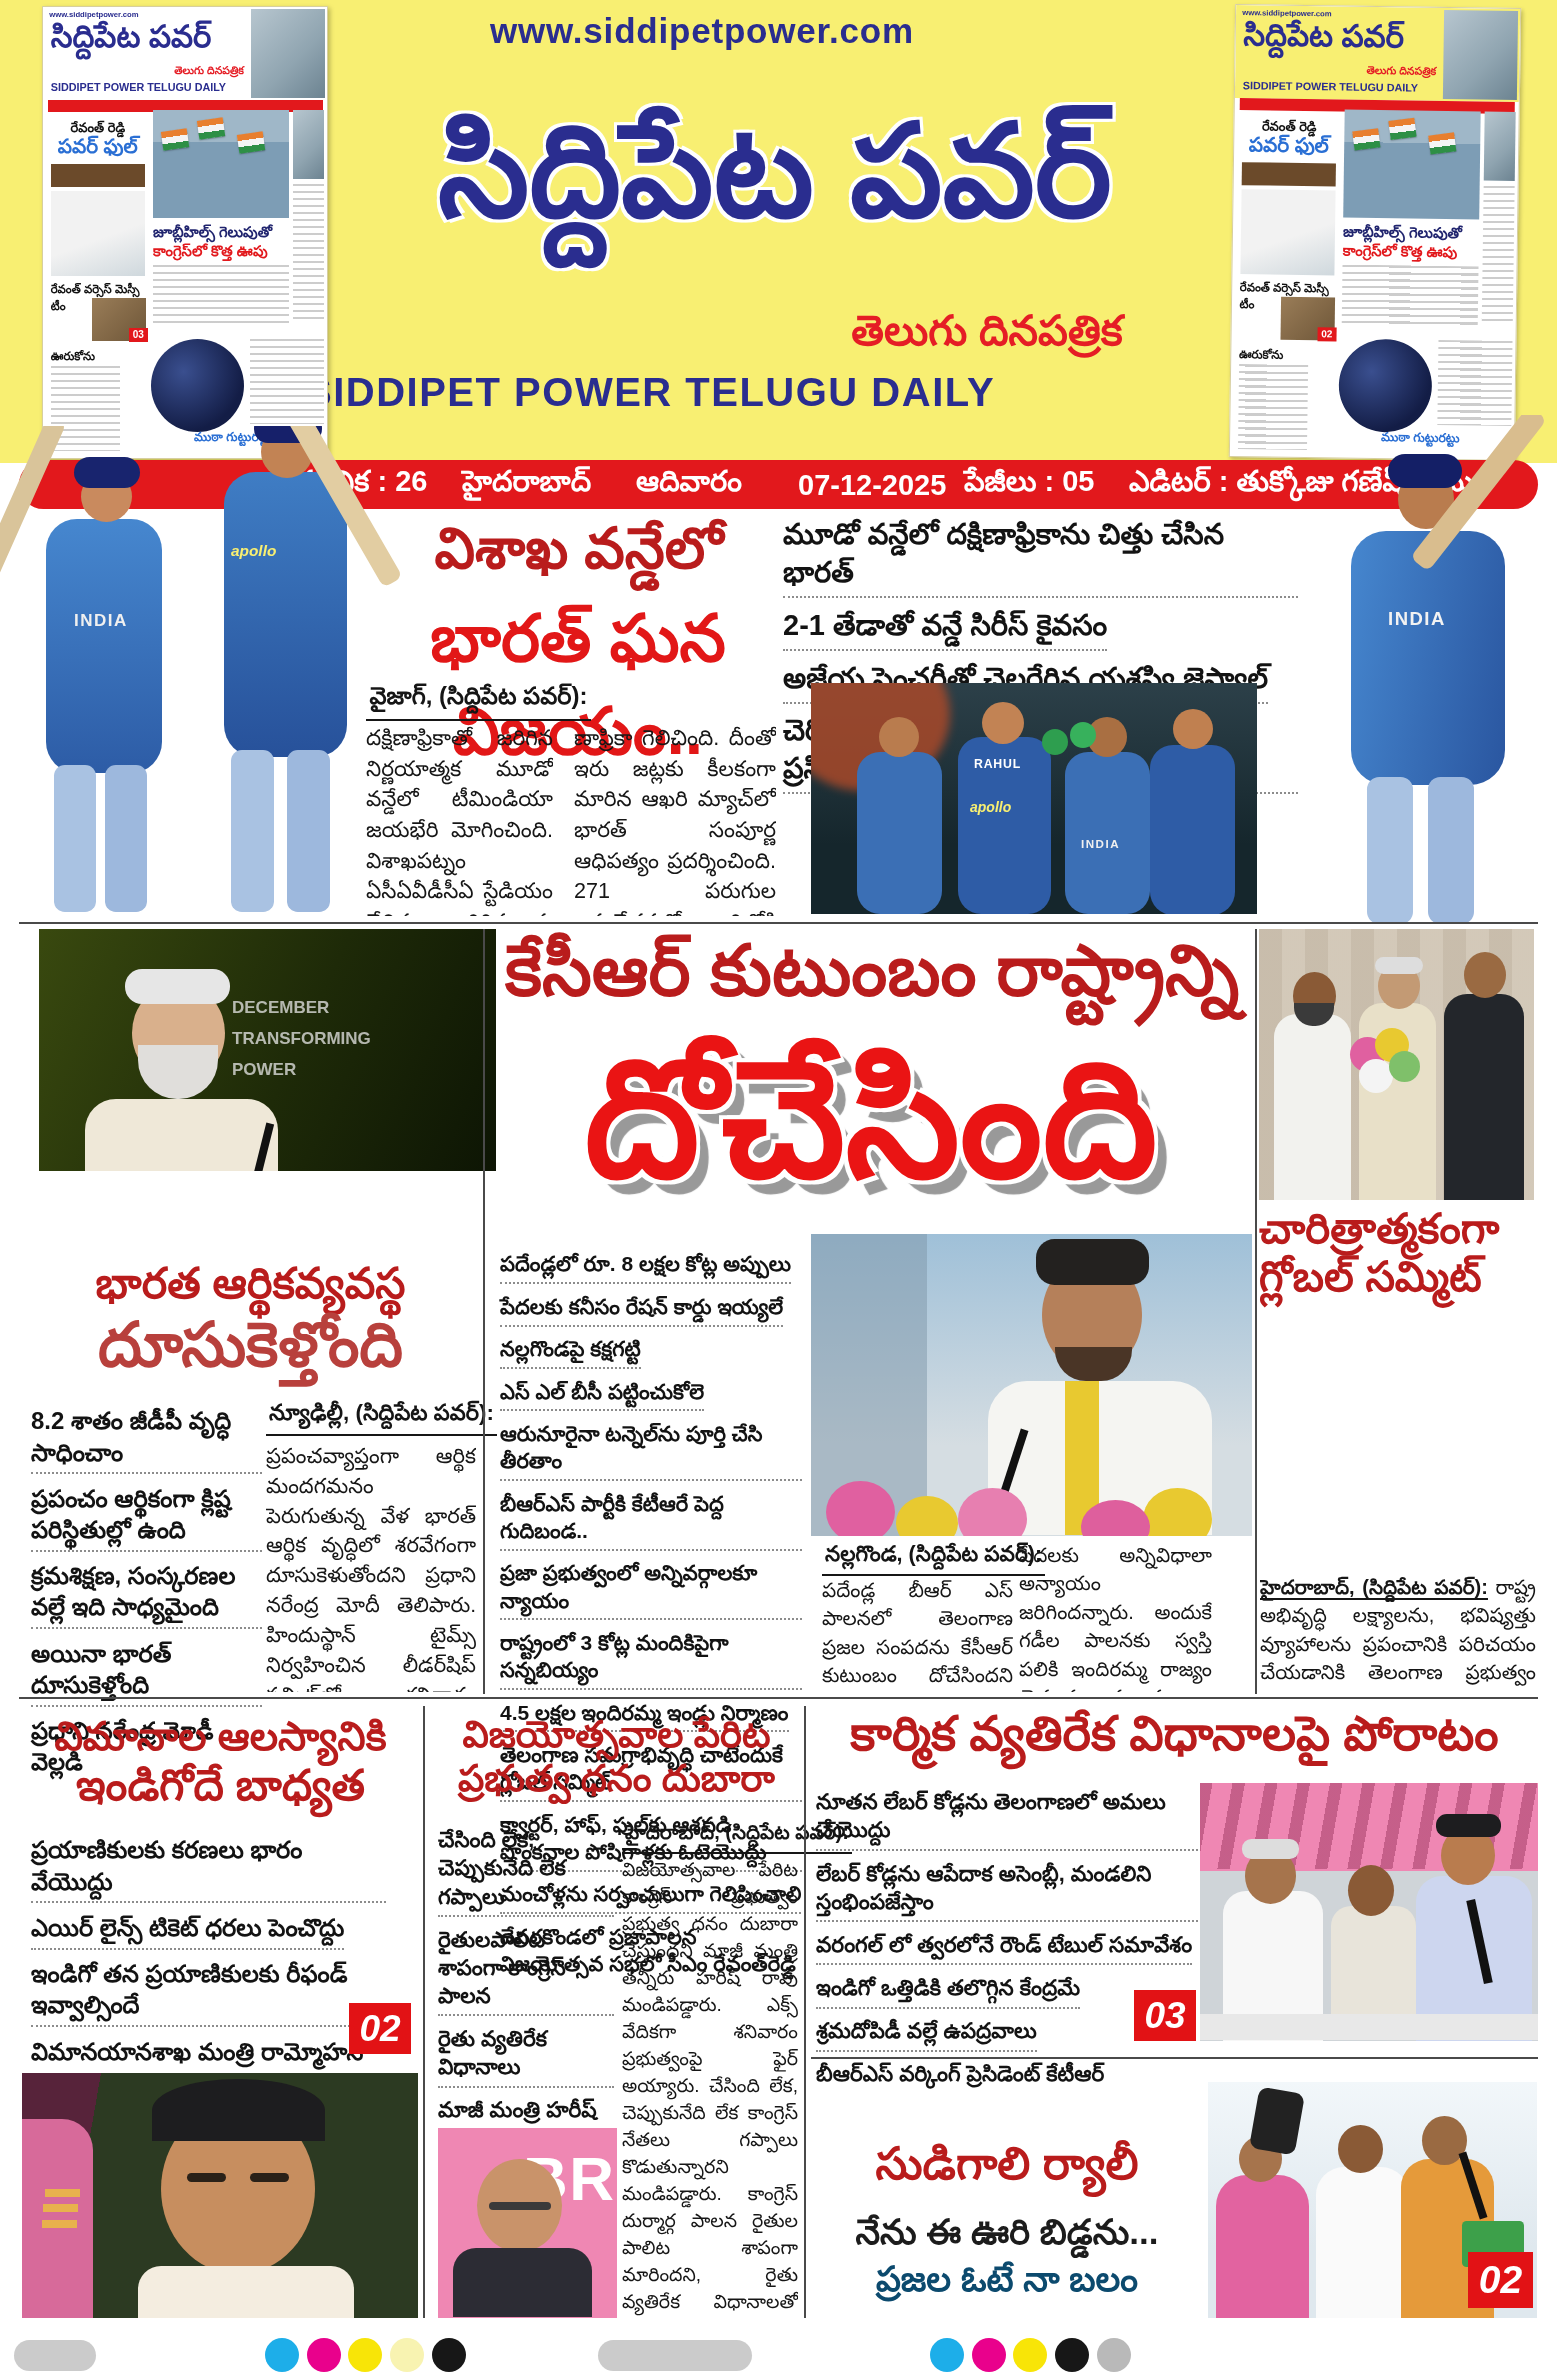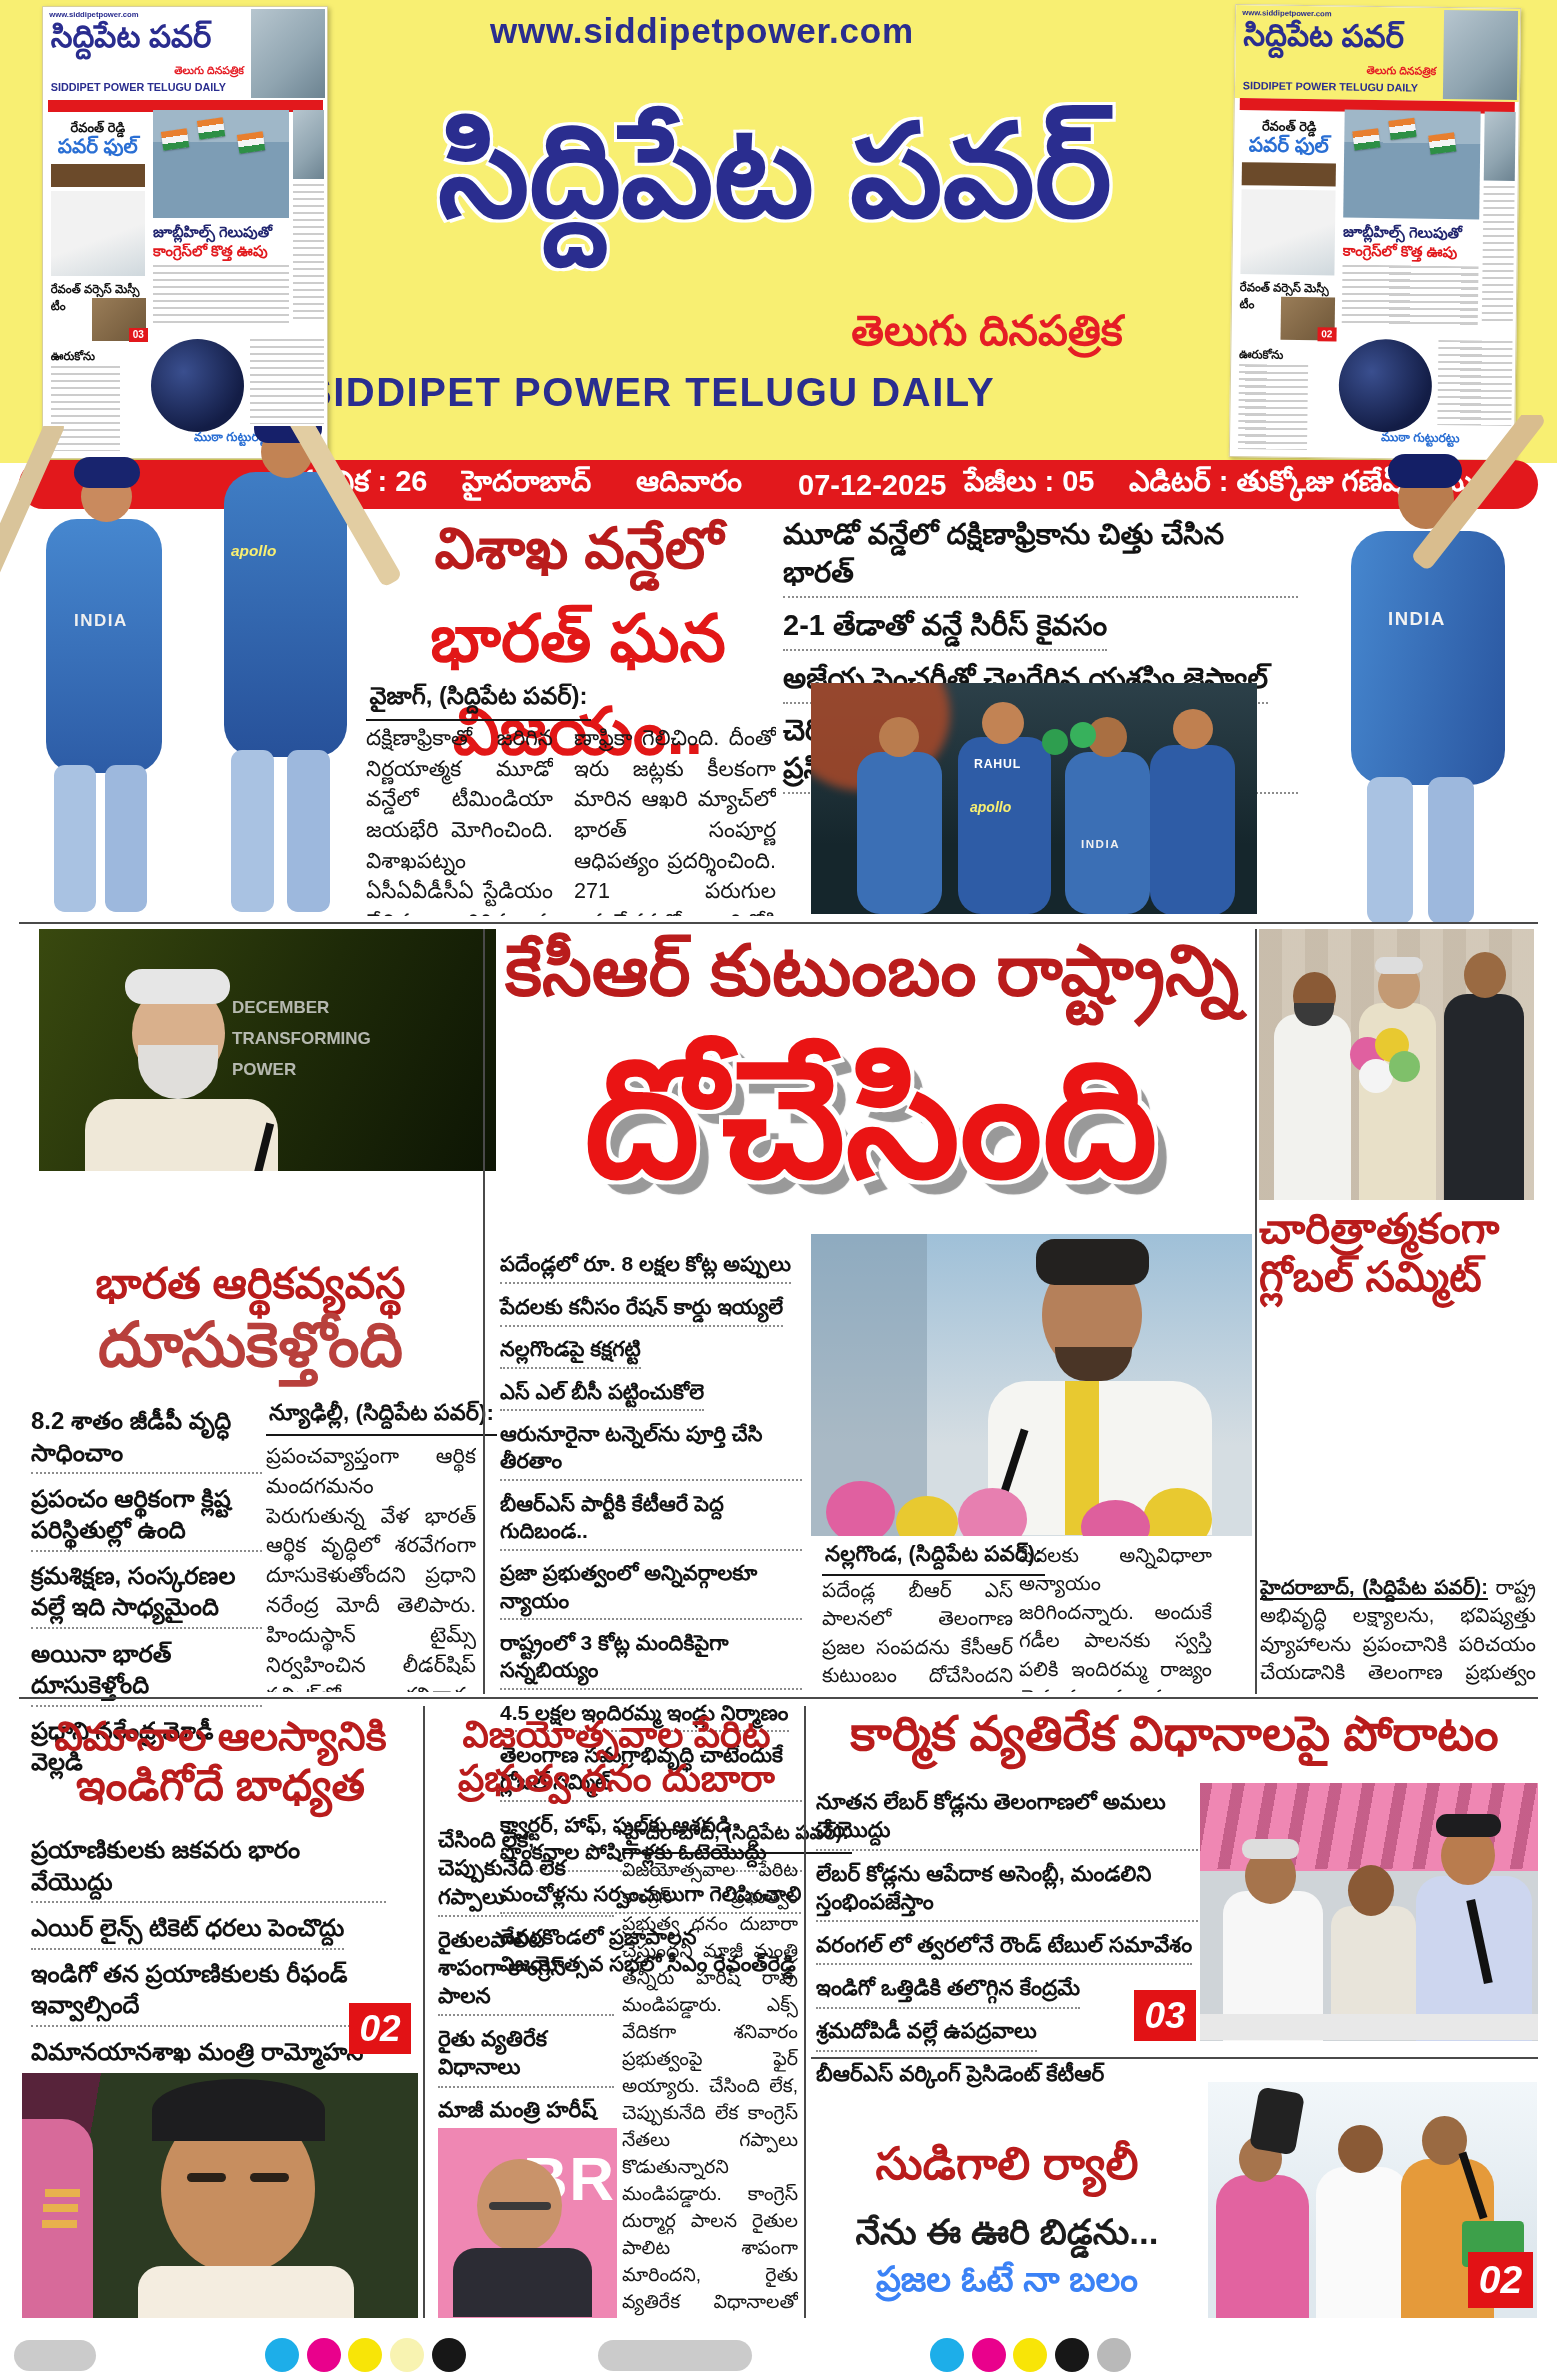--- a/index.html
+++ b/index.html
@@ -293,21 +293,21 @@
     <span style="font-weight:700;border-bottom:2.3px solid #161616;">హైదరాబాద్, (సిద్దిపేట పవర్):</span>
     <span>రాష్ట్ర అభివృద్ధి లక్ష్యాలను, భవిష్యత్తు వ్యూహాలను ప్రపంచానికి పరిచయం చేయడానికి తెలంగాణ ప్రభుత్వం ప్రతిష్ఠాత్మకంగా నిర్వహిస్తున్న ‘తెలంగాణ రైజింగ్ గ్లోబల్ సమిట్’ ఏర్పాట్లపై ఉప ముఖ్యమంత్రి భట్టి విక్రమార్క</span>
     
   </div>
 
   <div class="abs hl" style="left:19px;top:1697px;width:1519px;"></div>
 
   <div class="abs tk" style="left:23px;top:1714px;width:395px;font-size:40px;">విమానాల ఆలస్యానికి</div>
   <div class="abs tk" style="left:23px;top:1761px;width:395px;font-size:43px;">ఇండిగోదే బాధ్యత</div>
   <div class="abs pts" style="left:31px;top:1829px;width:355px;font-size:24px;">
-    <div class="p">ప్రయాణికులకు జకవరు భారం వేయొద్దు</div>
+    <div class="p">ప్రయాణికులకు కరణలు భారం వేయొద్దు</div>
     <div class="p">ఎయిర్ లైన్స్ టికెట్ ధరలు పెంచొద్దు</div>
     <div class="p">ఇండిగో తన ప్రయాణికులకు రీఫండ్ ఇవ్వాల్సిందే</div>
     <div class="p nd">విమానయానశాఖ మంత్రి రామ్మోహన్ నాయుడు</div>
   </div>
   <div class="abs badge" style="left:349px;top:2003px;width:62px;height:51px;font-size:37px;">02</div>
   <div class="ph" style="left:21.6px;top:2073px;width:396px;height:245px;background:linear-gradient(100deg,#57233a 0 18%,#2c3a22 18% 100%);">
     <div class="b" style="left:0px;top:46px;width:71px;height:199px;background:#d76a9a;border-radius:0 31px 0 0;"></div>
     <div class="b" style="left:23px;top:116px;width:35px;height:7.7px;background:#e8b14d;"></div>
     <div class="b" style="left:21.6px;top:131px;width:35px;height:7.7px;background:#e8b14d;"></div>
     <div class="b" style="left:20px;top:147px;width:35px;height:7.7px;background:#e8b14d;"></div>
@@ -365,21 +365,21 @@
     <div class="b rb" style="left:241px;top:43px;width:54px;height:59px;background:#b97c4e;"></div>
     <div class="b" style="left:236px;top:31px;width:65px;height:23px;background:#1d1d1f;border-radius:10.8px;"></div>
     <div class="b" style="left:275px;top:116px;width:9.3px;height:85px;background:#111;transform:rotate(-12deg);"></div>
     <div class="b" style="left:0px;top:231px;width:338px;height:26px;background:#e8e8e8;"></div>
   </div>
 
   <div class="abs hl" style="left:811px;top:2057px;width:727px;"></div>
 
   <div class="abs tk" style="left:814px;top:2138px;width:386px;font-size:45px;">సుడిగాలి ర్యాలీ</div>
   <div class="abs tk" style="left:822px;top:2212px;width:370px;font-size:35px;font-weight:700;color:#1c1c1c;">నేను ఈ ఊరి బిడ్డను...</div>
-  <div class="abs tk" style="left:822px;top:2259px;width:370px;font-size:35px;font-weight:700;color:#3b82f6;">ప్రజల ఓటే నా బలం</div>
+  <div class="abs tk" style="left:822px;top:2259px;width:370px;font-size:35px;font-weight:700;color:#0c4a6e;">ప్రజల ఓటే నా బలం</div>
   <div class="ph" style="left:1208px;top:2082px;width:329px;height:236px;background:linear-gradient(180deg,#f2f7fa,#dfe8ee 70%);">
     <div class="b rb" style="left:7.7px;top:93px;width:93px;height:143px;background:#e263a0;border-radius:31px 31px 0 0;"></div>
     <div class="b rb" style="left:31px;top:54px;width:43px;height:46px;background:#a6744c;"></div>
     <div class="b" style="left:46px;top:7.7px;width:46px;height:62px;background:#222;border-radius:9.3px;transform:rotate(10deg);"></div>
     <div class="b" style="left:108px;top:85px;width:93px;height:151px;background:#fafafa;border-radius:28px 28px 0 0;"></div>
     <div class="b rb" style="left:130px;top:43px;width:45px;height:48px;background:#8a5a36;"></div>
     <div class="b" style="left:193px;top:77px;width:93px;height:159px;background:#e59a3a;border-radius:28px 28px 0 0;"></div>
     <div class="b rb" style="left:214px;top:34px;width:45px;height:49px;background:#9a6a42;"></div>
     <div class="b" style="left:261px;top:69px;width:7.7px;height:69px;background:#111;transform:rotate(-18deg);"></div>
     <div class="b" style="left:254px;top:139px;width:62px;height:46px;background:#3da04a;border-radius:4.6px;"></div>

